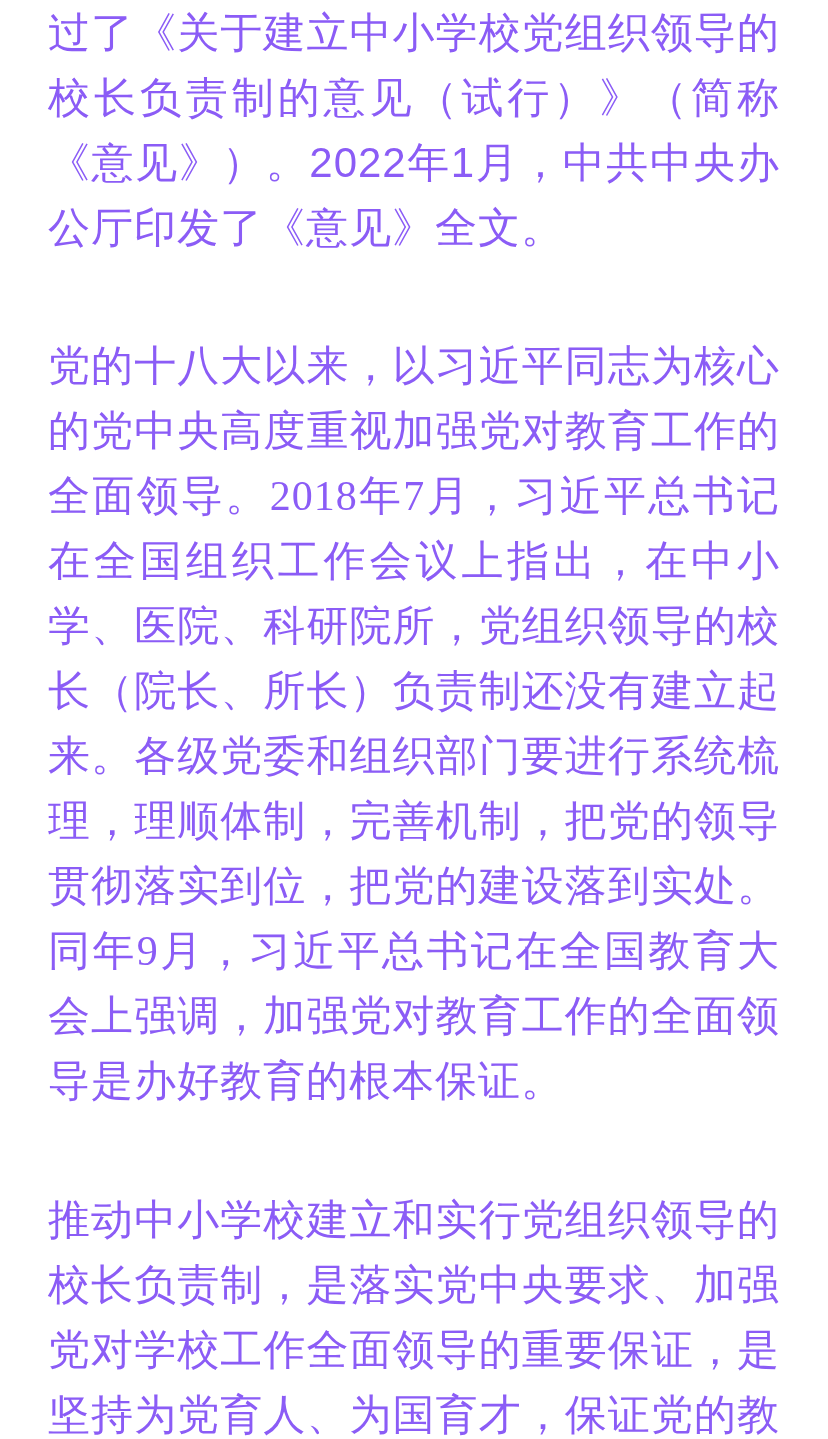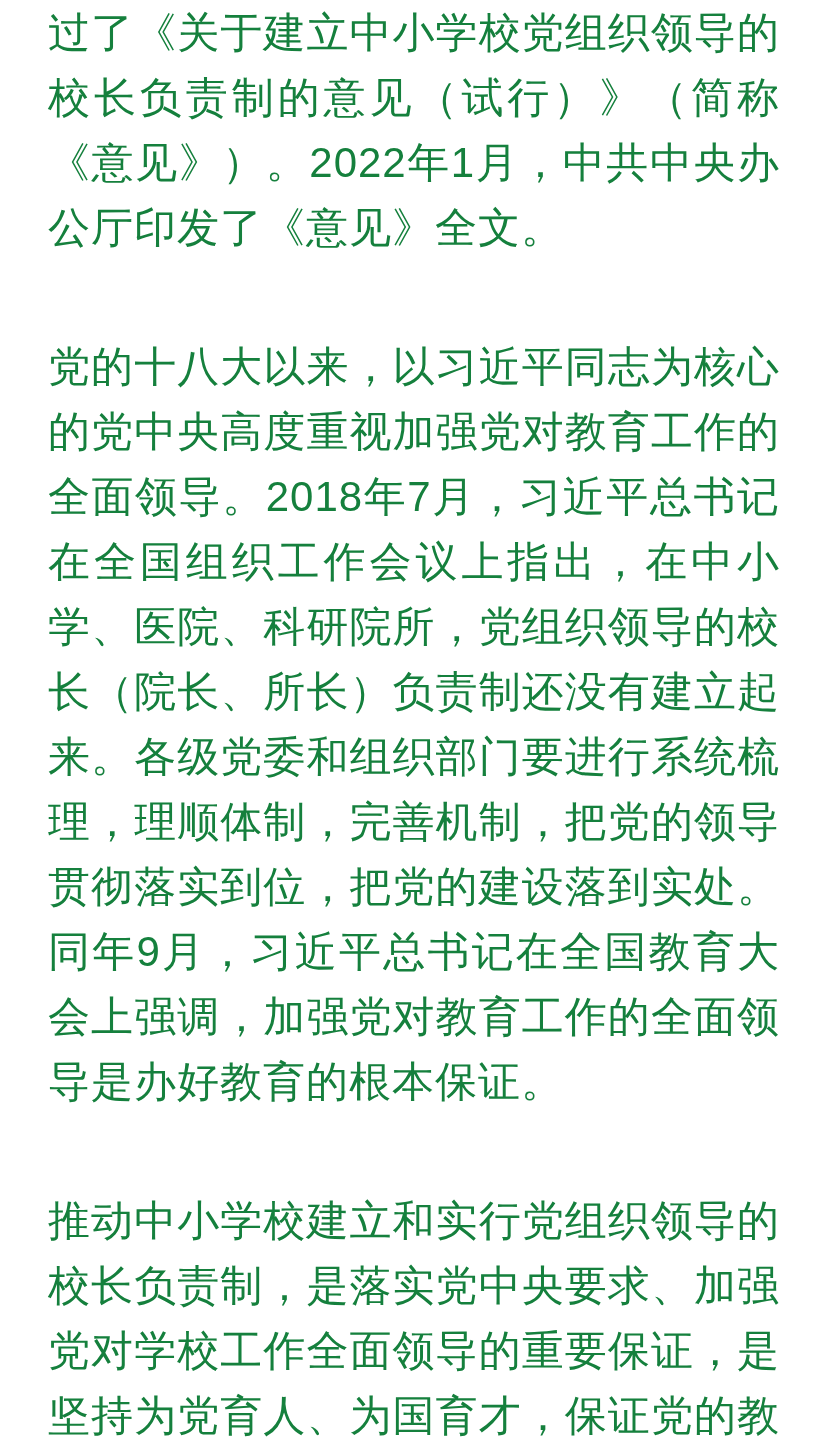--- a/index.html
+++ b/index.html
@@ -16,32 +16,33 @@
   .page {
     box-sizing: border-box;
     width: 828px;
     height: 1439px;
     padding: 0 48px;
     background: #ffffff;
     overflow: hidden;
   }
   .article-body p {
     margin: 0;
-    color: #15803d;
+    color: #8b5cf6;
     font-size: 42px;
     line-height: 65px;
     letter-spacing: 1px;
     font-weight: 300;
     text-align: justify;
     text-justify: inter-character;
     -webkit-text-justify: inter-character;
     word-break: break-all;
   }
   .article-body p + p {
     margin-top: 74px;
+    font-family: Liberation Serif, serif;
   }
 </style>
 </head>
 <body>
 
 <main class="page">
   <article class="article-body">
     <p>过了《关于建立中小学校党组织领导的校长负责制的意见（试行）》（简称《意见》）。2022年1月，中共中央办公厅印发了《意见》全文。</p>
     <p>党的十八大以来，以习近平同志为核心的党中央高度重视加强党对教育工作的全面领导。2018年7月，习近平总书记在全国组织工作会议上指出，在中小学、医院、科研院所，党组织领导的校长（院长、所长）负责制还没有建立起来。各级党委和组织部门要进行系统梳理，理顺体制，完善机制，把党的领导贯彻落实到位，把党的建设落到实处。同年9月，习近平总书记在全国教育大会上强调，加强党对教育工作的全面领导是办好教育的根本保证。</p>
     <p>推动中小学校建立和实行党组织领导的校长负责制，是落实党中央要求、加强党对学校工作全面领导的重要保证，是坚持为党育人、为国育才，保证党的教育方针和党中央决策部署在中小学校得到贯彻落实</p>

